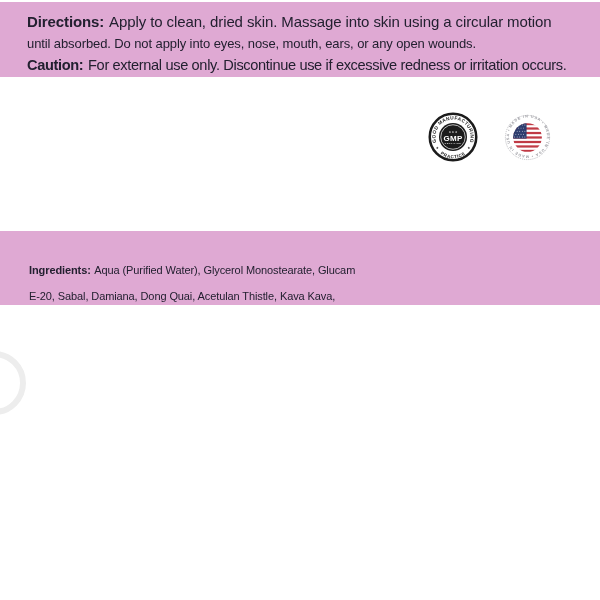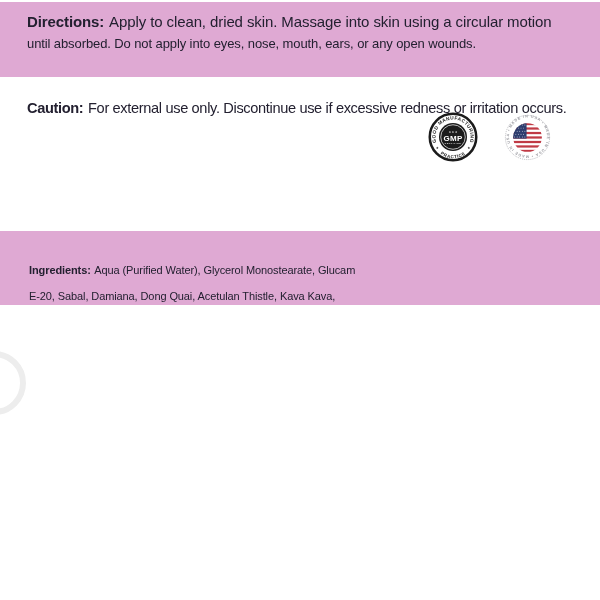--- a/index.html
+++ b/index.html
@@ -7,21 +7,21 @@
     position:relative;width:600px;height:600px;background:#ffffff;overflow:hidden;
     font-family:"Liberation Sans",sans-serif;color:#232030;
   }
   .pink-block{position:absolute;left:0;width:600px;background:#DFA9D3;}
   #block-top{top:2px;height:75px;}
   #block-ingredients{top:231px;height:74px;}
   .txtline{position:absolute;left:27px;white-space:nowrap;}
   .lbl{font-weight:700;padding-right:0.32em;}
   #dir-line1{top:11px;font-size:15px;line-height:21px;letter-spacing:-0.1px;}
   #dir-line2{top:33px;font-size:13px;line-height:21px;letter-spacing:-0.1px;}
-  #caution-line{top:55px;font-size:14.6px;line-height:21px;letter-spacing:-0.35px;margin-top:43px;}
+  #caution-line{top:55px;font-size:14.6px;line-height:21px;letter-spacing:-0.35px;}
   #keep-out{top:83px;font-size:18px;line-height:24px;}
   #ingredients-text{
     position:absolute;left:16px;top:257px;width:588px;
     font-size:11px;line-height:26px;letter-spacing:-0.1px;margin-left:13px;
   }
   .ing-line{white-space:nowrap;}
   .badge{position:absolute;}
   #gmp-badge{left:428px;top:112px;width:50px;height:50px;}
   #usa-badge{left:504px;top:114px;width:47px;height:47px;}
   .seal-text{font-family:"Liberation Sans",sans-serif;}

